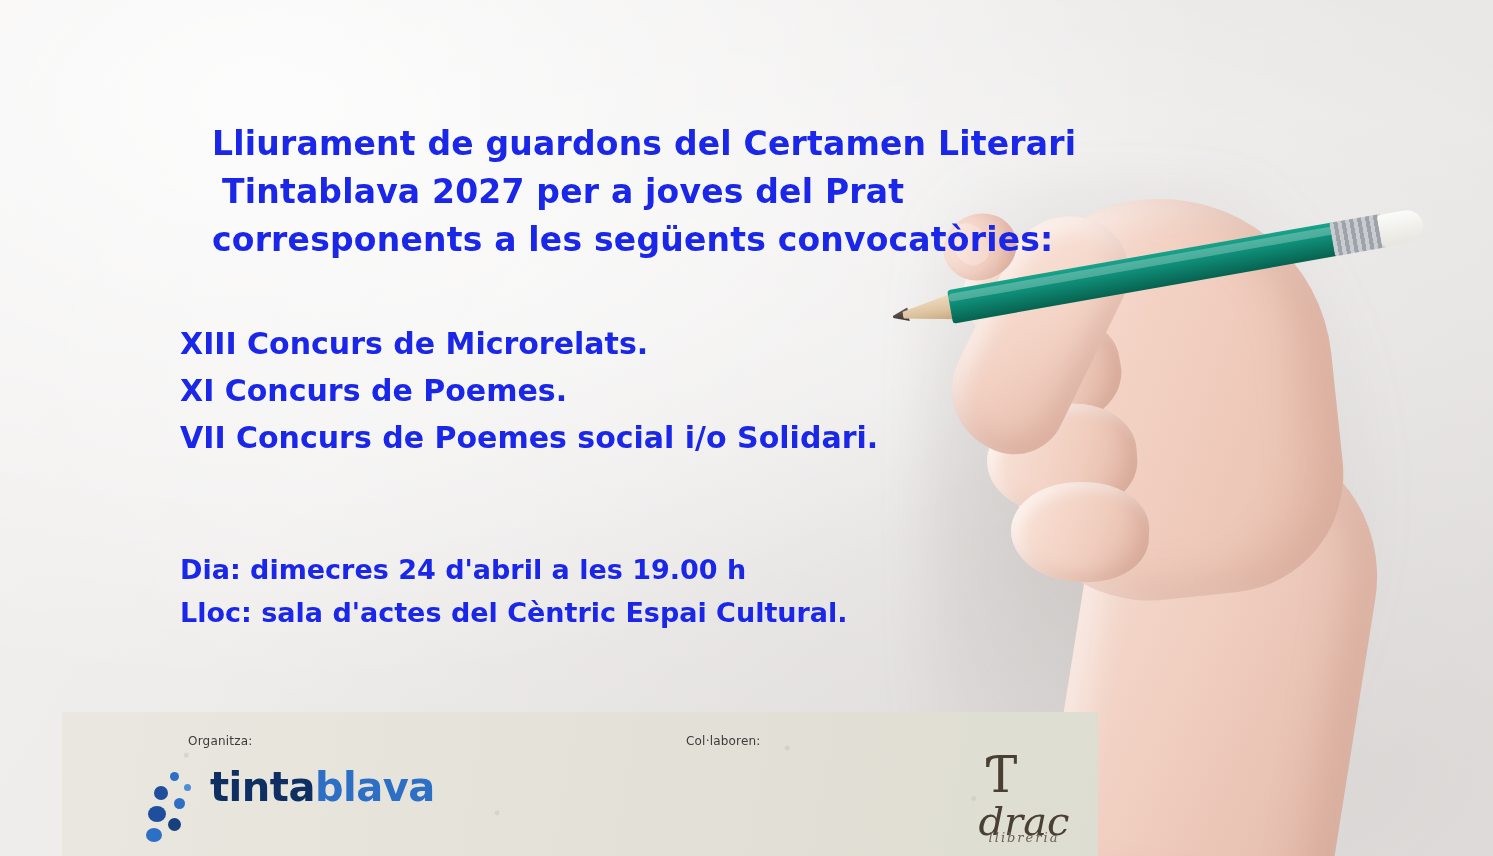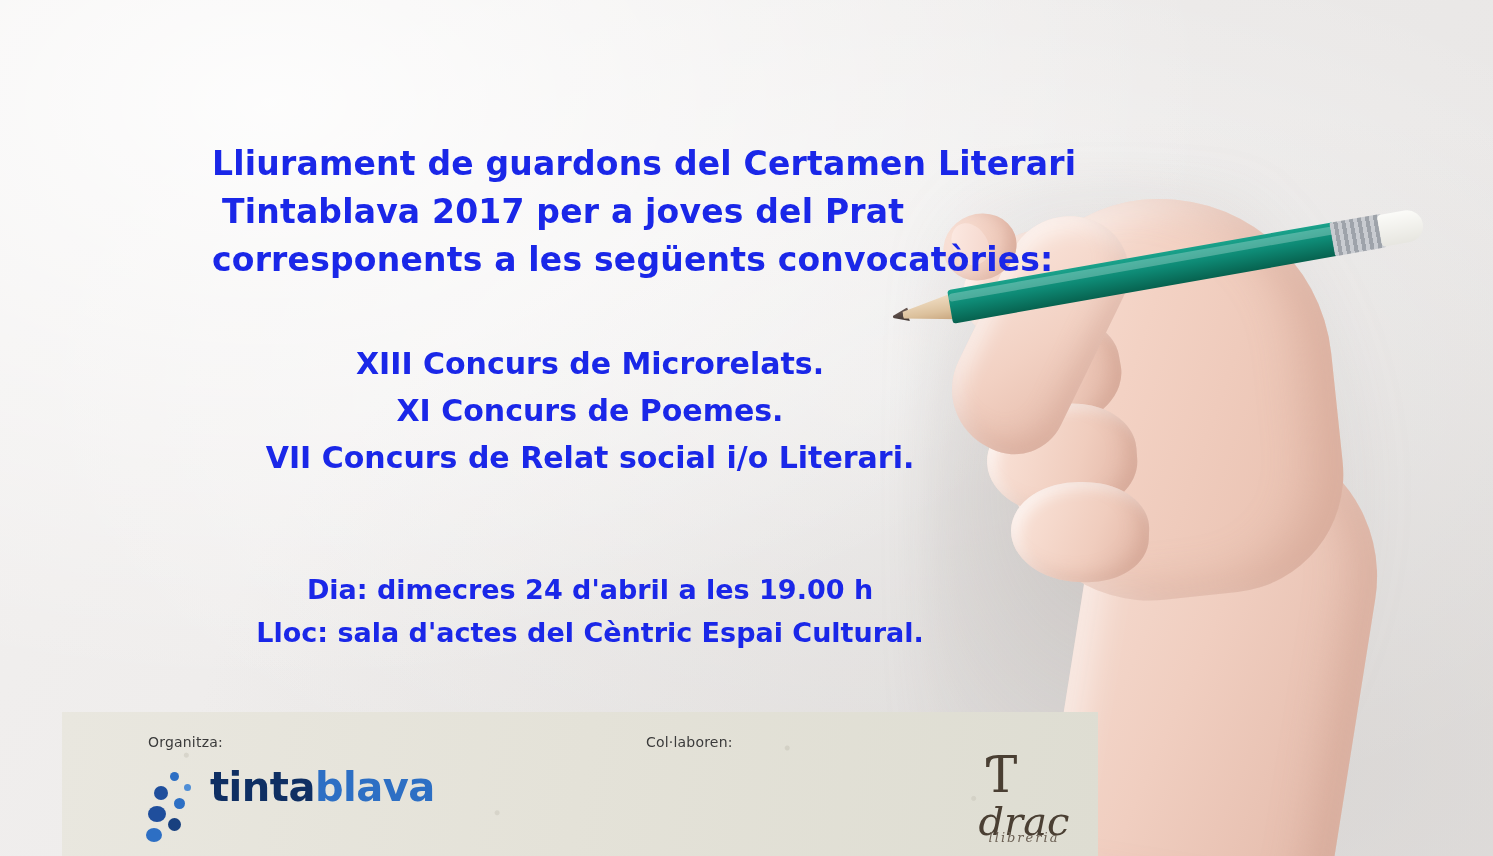--- a/index.html
+++ b/index.html
@@ -187,54 +187,51 @@
     height: 32px;
     background: linear-gradient(180deg, #fbfbf8 0%, #e7e6e0 100%);
     border-radius: 4px 16px 16px 4px;
   }
 
   
   .content {
     position: absolute;
     inset: 0;
     z-index: 5;
-    margin-top: 20px;
   }
 
   .headline {
     position: absolute;
     left: 212px;
     top: 120px;
     width: 900px;
     color: #1a27e8;
     font-size: 33px;
     line-height: 48px;
     letter-spacing: .2px;
     font-weight: 600;
   }
   .headline .l2 { padding-left: 10px; }
 
   .contests {
     position: absolute;
     left: 180px;
     top: 320px;
     width: 820px;
-    text-align: center;
     color: #1a27e8;
     font-size: 30px;
     line-height: 47px;
     font-weight: 600;
   }
 
   .details {
     position: absolute;
     left: 180px;
     top: 548px;
     width: 820px;
-    text-align: center;
     color: #1a27e8;
     font-size: 27px;
     line-height: 43px;
     font-weight: 600;
   }
 
   
   .footer-band {
     position: absolute;
     left: 62px;
@@ -246,22 +243,23 @@
       radial-gradient(circle at 42% 70%, rgba(160,155,140,0.20) 0 2px, rgba(0,0,0,0) 3px),
       radial-gradient(circle at 70% 25%, rgba(160,155,140,0.22) 0 2px, rgba(0,0,0,0) 3px),
       radial-gradient(circle at 88% 60%, rgba(160,155,140,0.18) 0 2px, rgba(0,0,0,0) 3px),
       linear-gradient(100deg, #e9e7df 0%, #e4e2d8 50%, #deddd2 100%);
     z-index: 6;
   }
 
   .footer-label {
     position: absolute;
     color: #3b3b3b;
-    font-size: 14px;
+    font-size: 12px;
     letter-spacing: .2px;
+    margin-left: 40px;
   }
   .label-organitza { left: 86px; top: 22px; }
   .label-collaboren { left: 584px; top: 22px; }
 
   
   .logo-tintablava {
     position: absolute;
     left: 82px;
     top: 52px;
     width: 350px;
@@ -426,28 +424,28 @@
       <div class="pencil-body"></div>
       <div class="pencil-ferrule"></div>
       <div class="pencil-eraser"></div>
     </div>
   </div>
 
   <div class="content">
 
     <div class="headline">
       <div class="l1">Lliurament de guardons del Certamen Literari</div>
-      <div class="l2">Tintablava 2017 per a joves del Prat</div>
+      <div class="l2">Tintablava 2027 per a joves del Prat</div>
       <div class="l3">corresponents a les següents convocatòries:</div>
     </div>
 
     <div class="contests">
       <div>XIII Concurs de Microrelats.</div>
       <div>XI Concurs de Poemes.</div>
-      <div>VII Concurs de Relat social i/o Literari.</div>
+      <div>VII Concurs de Poemes social i/o Solidari.</div>
     </div>
 
     <div class="details">
       <div>Dia: dimecres 24 d'abril a les 19.00 h</div>
       <div>Lloc: sala d'actes del Cèntric Espai Cultural.</div>
     </div>
   </div>
 
   <div class="footer-band">
 

